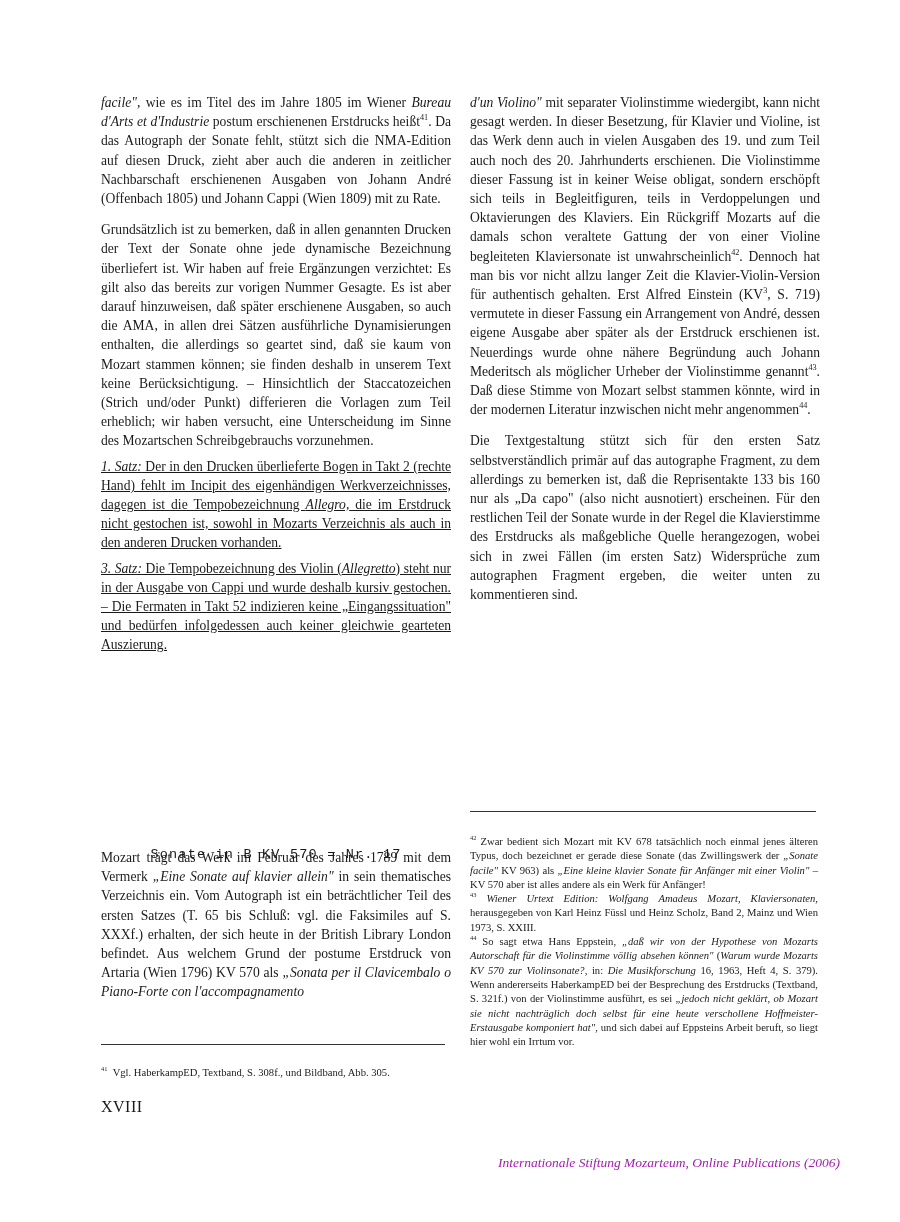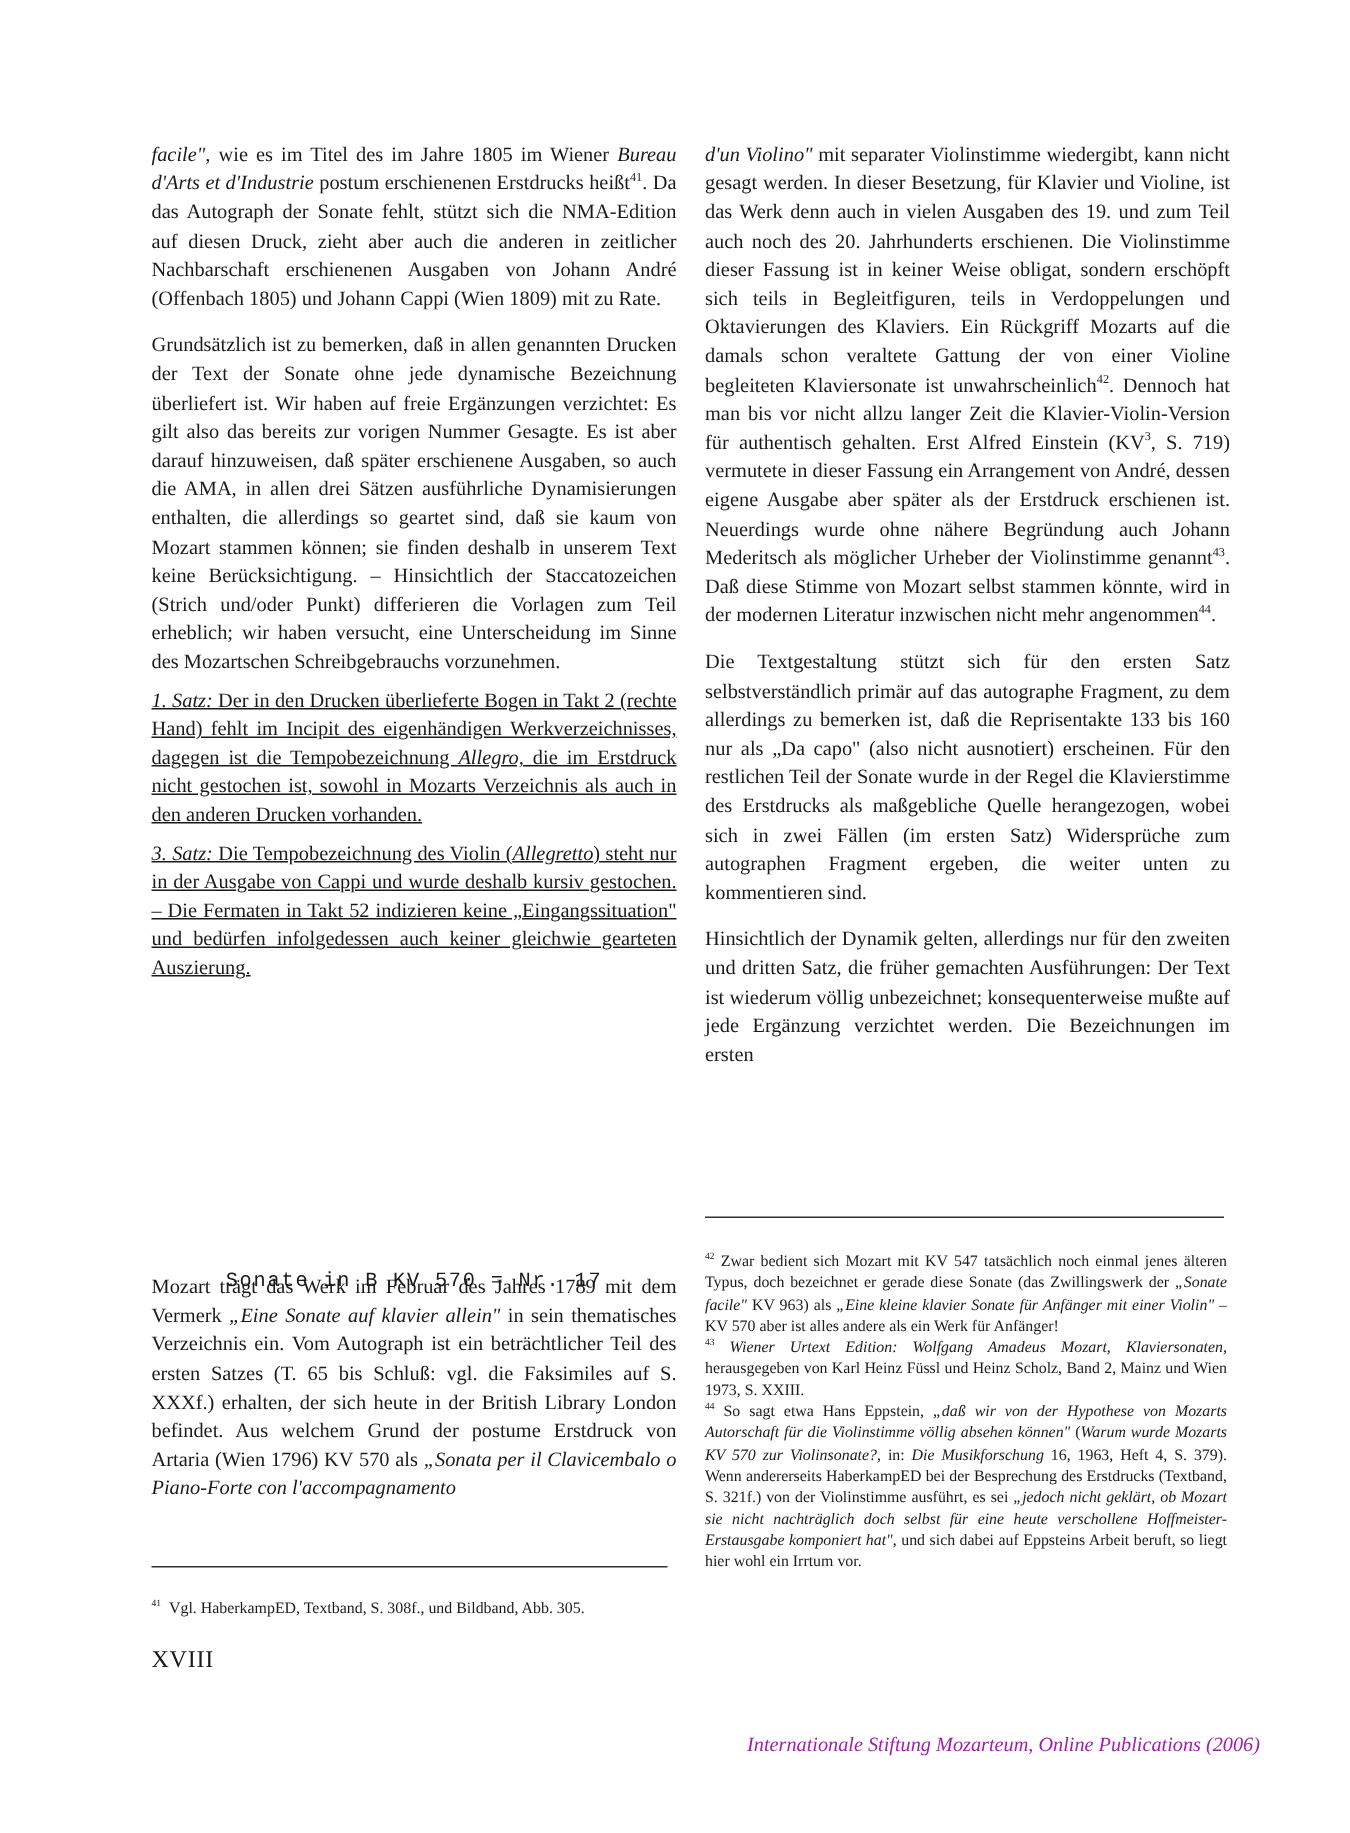--- a/index.html
+++ b/index.html
@@ -41,28 +41,27 @@
 
 <div class="section-title">Sonate in B KV 570 = Nr. 17</div>
 
 <div class="col left-bottom">
   <p><span>Mozart trägt das Werk im Februar des Jahres 1789 mit dem Vermerk </span><i>„Eine Sonate auf klavier allein"</i><span> in sein thematisches Verzeichnis ein. Vom Autograph ist ein beträchtlicher Teil des ersten Satzes (T. 65 bis Schluß: vgl. die Faksimiles auf S. XXXf.) erhalten, der sich heute in der British Library London befindet. Aus welchem Grund der postume Erstdruck von Artaria (Wien 1796) KV 570 als </span><i>„Sonata per il Clavicembalo o Piano-Forte con l'accompagnamento</i></p>
 </div>
 
 <div class="col right-top">
   <p><i>d'un Violino"</i><span> mit separater Violinstimme wiedergibt, kann nicht gesagt werden. In dieser Besetzung, für Klavier und Violine, ist das Werk denn auch in vielen Ausgaben des 19. und zum Teil auch noch des 20. Jahrhunderts erschienen. Die Violinstimme dieser Fassung ist in keiner Weise obligat, sondern erschöpft sich teils in Begleitfiguren, teils in Verdoppelungen und Oktavierungen des Klaviers. Ein Rückgriff Mozarts auf die damals schon veraltete Gattung der von einer Violine begleiteten Klaviersonate ist unwahrscheinlich</span><sup>42</sup><span>. Dennoch hat man bis vor nicht allzu langer Zeit die Klavier-Violin-Version für authentisch gehalten. Erst Alfred Einstein (KV</span><sup>3</sup><span>, S. 719) vermutete in dieser Fassung ein Arrangement von André, dessen eigene Ausgabe aber später als der Erstdruck erschienen ist. Neuerdings wurde ohne nähere Begründung auch Johann Mederitsch als möglicher Urheber der Violinstimme genannt</span><sup>43</sup><span>. Daß diese Stimme von Mozart selbst stammen könnte, wird in der modernen Literatur inzwischen nicht mehr angenommen</span><sup>44</sup><span>.</span></p>
   <p>Die Textgestaltung stützt sich für den ersten Satz selbstverständlich primär auf das autographe Fragment, zu dem allerdings zu bemerken ist, daß die Reprisentakte 133 bis 160 nur als „Da capo" (also nicht ausnotiert) erscheinen. Für den restlichen Teil der Sonate wurde in der Regel die Klavierstimme des Erstdrucks als maßgebliche Quelle herangezogen, wobei sich in zwei Fällen (im ersten Satz) Widersprüche zum autographen Fragment ergeben, die weiter unten zu kommentieren sind.</p>
-  <p>Hinsichtlich der Dynamik gelten, allerdings nur für den zweiten und dritten Satz, die früher gemachten Ausführungen: Der Text ist wiederum völlig unbezeichnet; konsequenterweise mußte auf jede Ergänzung verzichtet werden. Die Bezeichnungen im ersten</p>
 </div>
 
 <div class="rule rule-left"></div>
 <div class="rule rule-right"></div>
 
 <div class="fn fn-right">
-  <p><sup>42</sup><span> Zwar bedient sich Mozart mit KV 547 tatsächlich noch einmal jenes älteren Typus, doch bezeichnet er gerade diese Sonate (das Zwillingswerk der </span><i>„Sonate facile"</i><span> KV 963) als </span><i>„Eine kleine klavier Sonate für Anfänger mit einer Violin"</i><span> – KV 570 aber ist alles andere als ein Werk für Anfänger!</span></p>
+  <p><sup>42</sup><span> Zwar bedient sich Mozart mit KV 678 tatsächlich noch einmal jenes älteren Typus, doch bezeichnet er gerade diese Sonate (das Zwillingswerk der </span><i>„Sonate facile"</i><span> KV 963) als </span><i>„Eine kleine klavier Sonate für Anfänger mit einer Violin"</i><span> – KV 570 aber ist alles andere als ein Werk für Anfänger!</span></p>
   <p><sup>43</sup><i> Wiener Urtext Edition: Wolfgang Amadeus Mozart, Klaviersonaten,</i><span> herausgegeben von Karl Heinz Füssl und Heinz Scholz, Band 2, Mainz und Wien 1973, S. XXIII.</span></p>
   <p><sup>44</sup><span> So sagt etwa Hans Eppstein, </span><i>„daß wir von der Hypothese von Mozarts Autorschaft für die Violinstimme völlig absehen können"</i><span> (</span><i>Warum wurde Mozarts KV 570 zur Violinsonate?,</i><span> in: </span><i>Die Musikforschung</i><span> 16, 1963, Heft 4, S. 379). Wenn andererseits HaberkampED bei der Besprechung des Erstdrucks (Textband, S. 321f.) von der Violinstimme ausführt, es sei </span><i>„jedoch nicht geklärt, ob Mozart sie nicht nachträglich doch selbst für eine heute verschollene Hoffmeister-Erstausgabe komponiert hat"</i><span>, und sich dabei auf Eppsteins Arbeit beruft, so liegt hier wohl ein Irrtum vor.</span></p>
 </div>
 
 <div class="fn fn-left">
   <p><sup>41</sup>&nbsp;&nbsp;<span>Vgl. HaberkampED, Textband, S. 308f., und Bildband, Abb. 305.</span></p>
 </div>
 
 <div class="page-num">XVIII</div>
 <div class="imprint">Internationale Stiftung Mozarteum, Online Publications (2006)</div>

